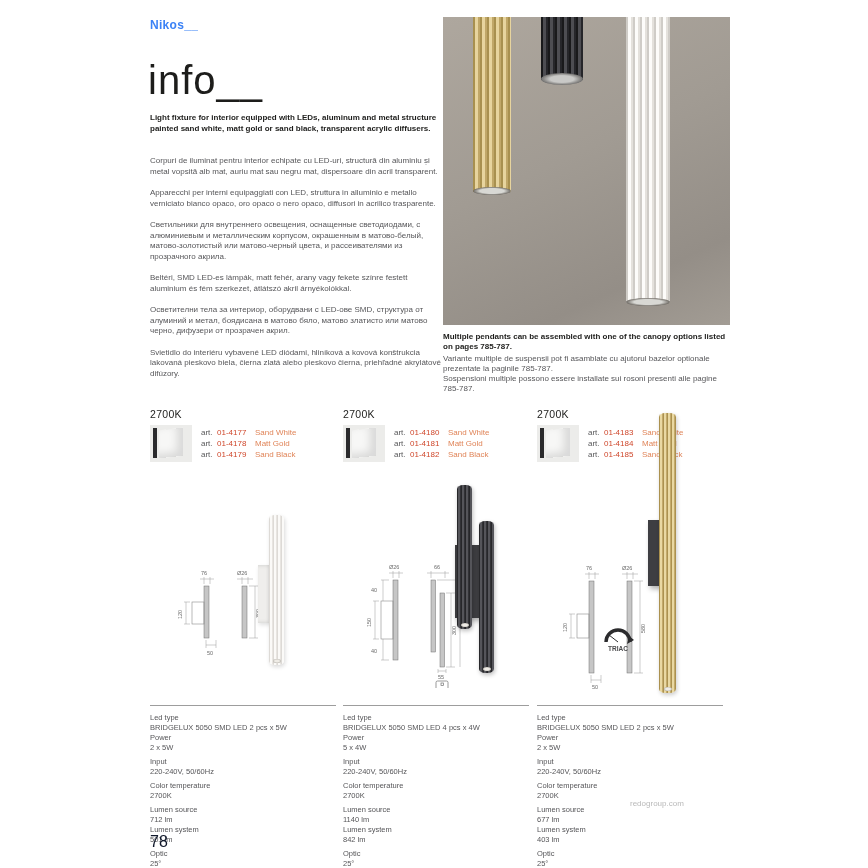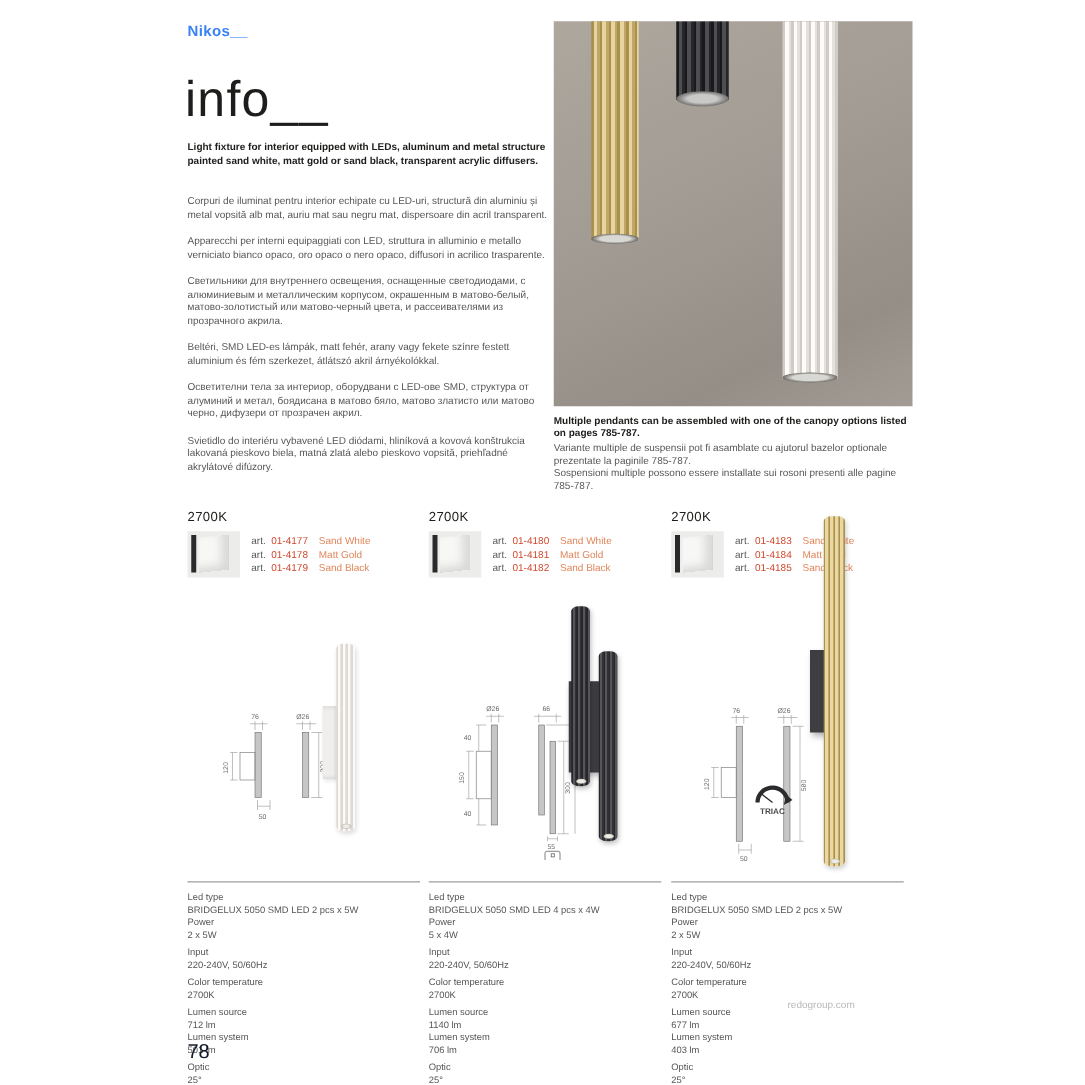--- a/index.html
+++ b/index.html
@@ -95,21 +95,21 @@
   <div class="brand">Nikos__</div>
   <div class="title">info__</div>
 
   <div class="intro-en">Light fixture for interior equipped with LEDs, aluminum and metal structure painted sand white, matt gold or sand black, transparent acrylic diffusers.</div>
   <div class="intro-langs">
     <p>Corpuri de iluminat pentru interior echipate cu LED-uri, structură din aluminiu și metal vopsită alb mat, auriu mat sau negru mat, dispersoare din acril transparent.</p>
     <p>Apparecchi per interni equipaggiati con LED, struttura in alluminio e metallo verniciato bianco opaco, oro opaco o nero opaco, diffusori in acrilico trasparente.</p>
     <p>Светильники для внутреннего освещения, оснащенные светодиодами, с алюминиевым и металлическим корпусом, окрашенным в матово-белый, матово-золотистый или матово-черный цвета, и рассеивателями из прозрачного акрила.</p>
     <p>Beltéri, SMD LED-es lámpák, matt fehér, arany vagy fekete színre festett aluminium és fém szerkezet, átlátszó akril árnyékolókkal.</p>
     <p>Осветителни тела за интериор, оборудвани с LED-ове SMD, структура от алуминий и метал, боядисана в матово бяло, матово златисто или матово черно, дифузери от прозрачен акрил.</p>
-    <p>Svietidlo do interiéru vybavené LED diódami, hliníková a kovová konštrukcia lakovaná pieskovo biela, matná zlatá alebo pieskovo vopsită, priehľadné akrylátové difúzory.</p>
+    <p>Svietidlo do interiéru vybavené LED diódami, hliníková a kovová konštrukcia lakovaná pieskovo biela, čierna zlatá alebo pieskovo čierna, priehľadné akrylátové difúzory.</p>
   </div>
 
   <div class="photo">
     <div class="tube tube-gold">
         <div class="cap"></div>
       </div>
     <div class="tube tube-black">
         <div class="cap"></div>
       </div>
     <div class="tube tube-white">
@@ -308,21 +308,21 @@
       <div class="spec-row gap">
           <span class="sl">Color temperature</span>
           <span class="sv">2700K</span>
         </div>
       <div class="spec-row gap">
           <span class="sl">Lumen source</span>
           <span class="sv">1140 lm</span>
         </div>
       <div class="spec-row">
           <span class="sl">Lumen system</span>
-          <span class="sv">706 lm</span>
+          <span class="sv">842 lm</span>
         </div>
       <div class="spec-row gap">
           <span class="sl">Optic</span>
           <span class="sv">25°</span>
         </div>
       <div class="spec-row gap">
           <span class="sl">CRI</span>
           <span class="sv">≥90</span>
         </div>
       <div class="dim-row">

